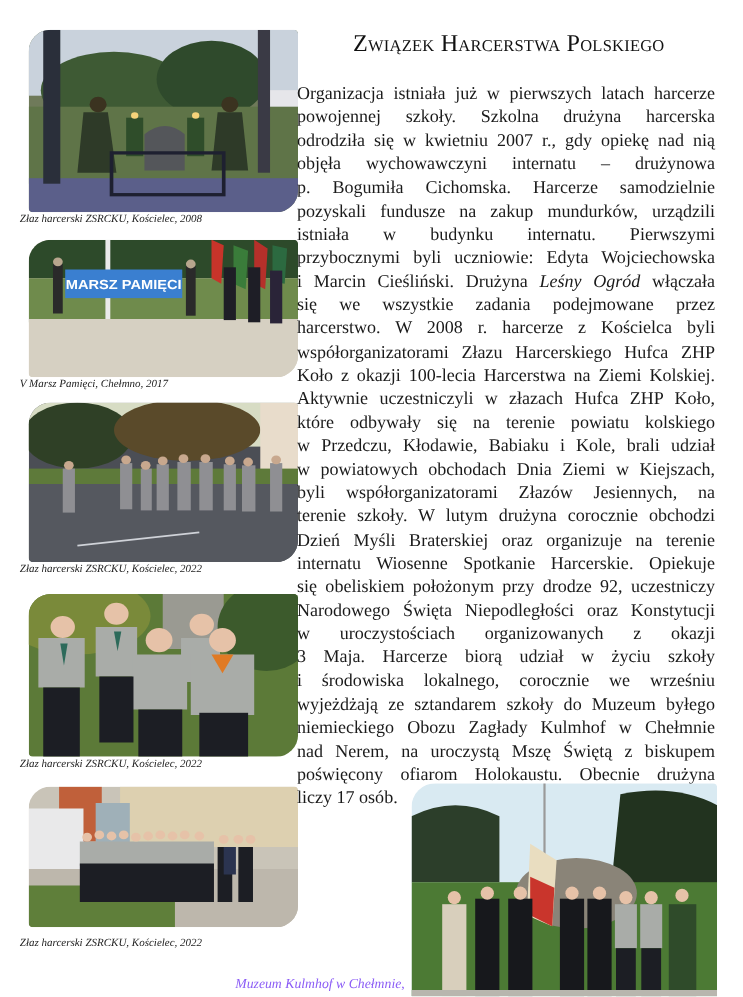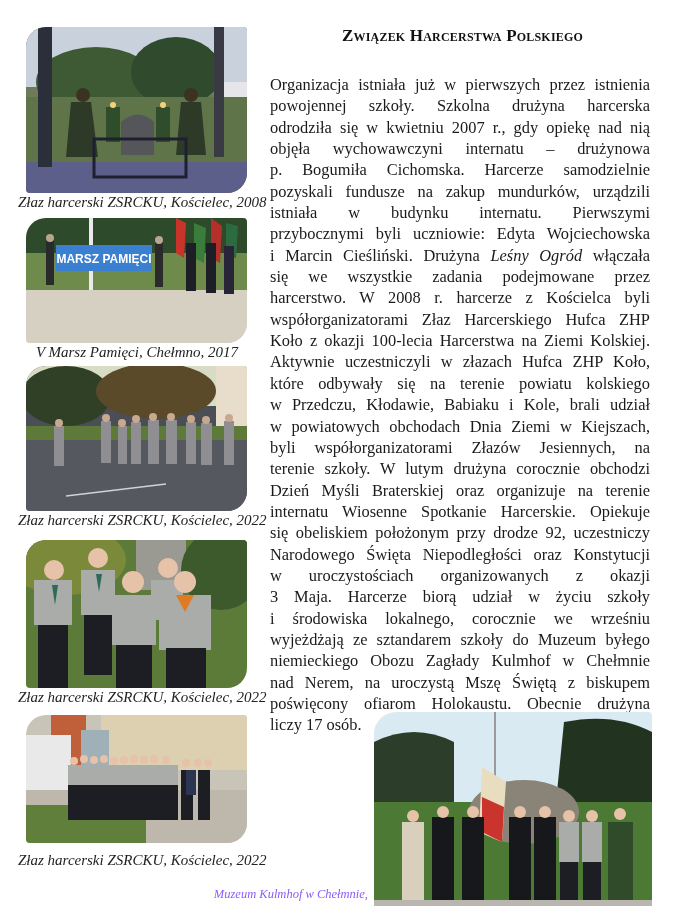--- a/index.html
+++ b/index.html
@@ -1,20 +1,20 @@
 <!DOCTYPE html>
 <html><head>
 <meta charset="utf-8">
 <style>
   html, body { margin:0; padding:0; background:#ffffff; }
   body { width:675px; height:906px; position:relative; overflow:hidden; font-family:"DejaVu Serif", "Liberation Serif", serif; color:#1a1a1a; }
-  .photo { position:absolute; left:26px; width:221px; border-radius:20px 4px 20px 4px; overflow:hidden; }
+  .photo { position:absolute; left:26px; width:245px; border-radius:20px 4px 20px 4px; overflow:hidden; }
   .photo svg { display:block; width:100%; height:100%; }
-  .caption { position:absolute; left:18px; width:238px; text-align:center; font-family:"Liberation Serif", serif; font-style:italic; font-size:15px; color:#222; white-space:nowrap; }
-  .title { position:absolute; left:270px; width:385px; top:26px; text-align:center; font-family:"Liberation Serif", serif; font-weight:bold; font-variant:small-caps; font-size:17px; letter-spacing:0.2px; color:#111; }
+  .caption { position:absolute; left:18px; width:238px; text-align:left; font-family:"Liberation Serif", serif; font-style:italic; font-size:10px; color:#222; white-space:nowrap; }
+  .title { position:absolute; left:270px; width:385px; top:26px; text-align:center; font-family:"Liberation Serif", serif; font-weight:normal; font-variant:small-caps; font-size:22px; letter-spacing:0.2px; color:#111; }
   .body-text { position:absolute; left:270px; top:74px; width:380px; font-family:"Liberation Serif", serif; font-size:16.4px; line-height:21.35px; text-align:justify; color:#1a1a1a; hyphens:none; }
   .line { display:block; text-align:justify; text-align-last:justify; white-space:nowrap; height:21.35px; }
   .line.last { text-align-last:left; }
   .big-photo { position:absolute; left:374px; top:712px; width:278px; height:194px; border-radius:22px 4px 0 0; overflow:hidden; }
   .big-photo svg { display:block; width:100%; height:100%; }
   .big-caption { position:absolute; left:190px; top:887px; width:178px; text-align:right; font-family:"Liberation Serif", serif; font-style:italic; font-size:12.5px; color:#8b5cf6; white-space:nowrap; }
 </style>
 </head>
 <body>
 
@@ -169,32 +169,32 @@
         <circle cx="172" cy="48" r="4"></circle>
         <circle cx="182" cy="48" r="4"></circle>
     </g>
   </svg>
 </div>
 <div class="caption" style="top:852px;">Złaz harcerski ZSRCKU, Kościelec, 2022</div>
 
 <div class="title">Związek Harcerstwa Polskiego</div>
 
 <div class="body-text" id="body-text">
-    <span class="line">Organizacja istniała już w pierwszych przez istnienia</span>
+    <span class="line">Organizacja istniała już w pierwszych latach harcerze</span>
     <span class="line">powojennej szkoły. Szkolna drużyna harcerska</span>
     <span class="line">odrodziła się w kwietniu 2007 r., gdy opiekę nad nią</span>
     <span class="line">objęła wychowawczyni internatu – drużynowa</span>
     <span class="line">p. Bogumiła Cichomska. Harcerze samodzielnie</span>
     <span class="line">pozyskali fundusze na zakup mundurków, urządzili</span>
     <span class="line">istniała w budynku internatu. Pierwszymi</span>
     <span class="line">przybocznymi byli uczniowie: Edyta Wojciechowska</span>
     <span class="line">i Marcin Cieśliński. Drużyna <em>Leśny Ogród</em> włączała</span>
     <span class="line">się we wszystkie zadania podejmowane przez</span>
     <span class="line">harcerstwo. W 2008 r. harcerze z Kościelca byli</span>
-    <span class="line">współorganizatorami Złaz Harcerskiego Hufca ZHP</span>
+    <span class="line">współorganizatorami Złazu Harcerskiego Hufca ZHP</span>
     <span class="line">Koło z okazji 100-lecia Harcerstwa na Ziemi Kolskiej.</span>
     <span class="line">Aktywnie uczestniczyli w złazach Hufca ZHP Koło,</span>
     <span class="line">które odbywały się na terenie powiatu kolskiego</span>
     <span class="line">w Przedczu, Kłodawie, Babiaku i Kole, brali udział</span>
     <span class="line">w powiatowych obchodach Dnia Ziemi w Kiejszach,</span>
     <span class="line">byli współorganizatorami Złazów Jesiennych, na</span>
     <span class="line">terenie szkoły. W lutym drużyna corocznie obchodzi</span>
     <span class="line">Dzień Myśli Braterskiej oraz organizuje na terenie</span>
     <span class="line">internatu Wiosenne Spotkanie Harcerskie. Opiekuje</span>
     <span class="line">się obeliskiem położonym przy drodze 92, uczestniczy</span>

